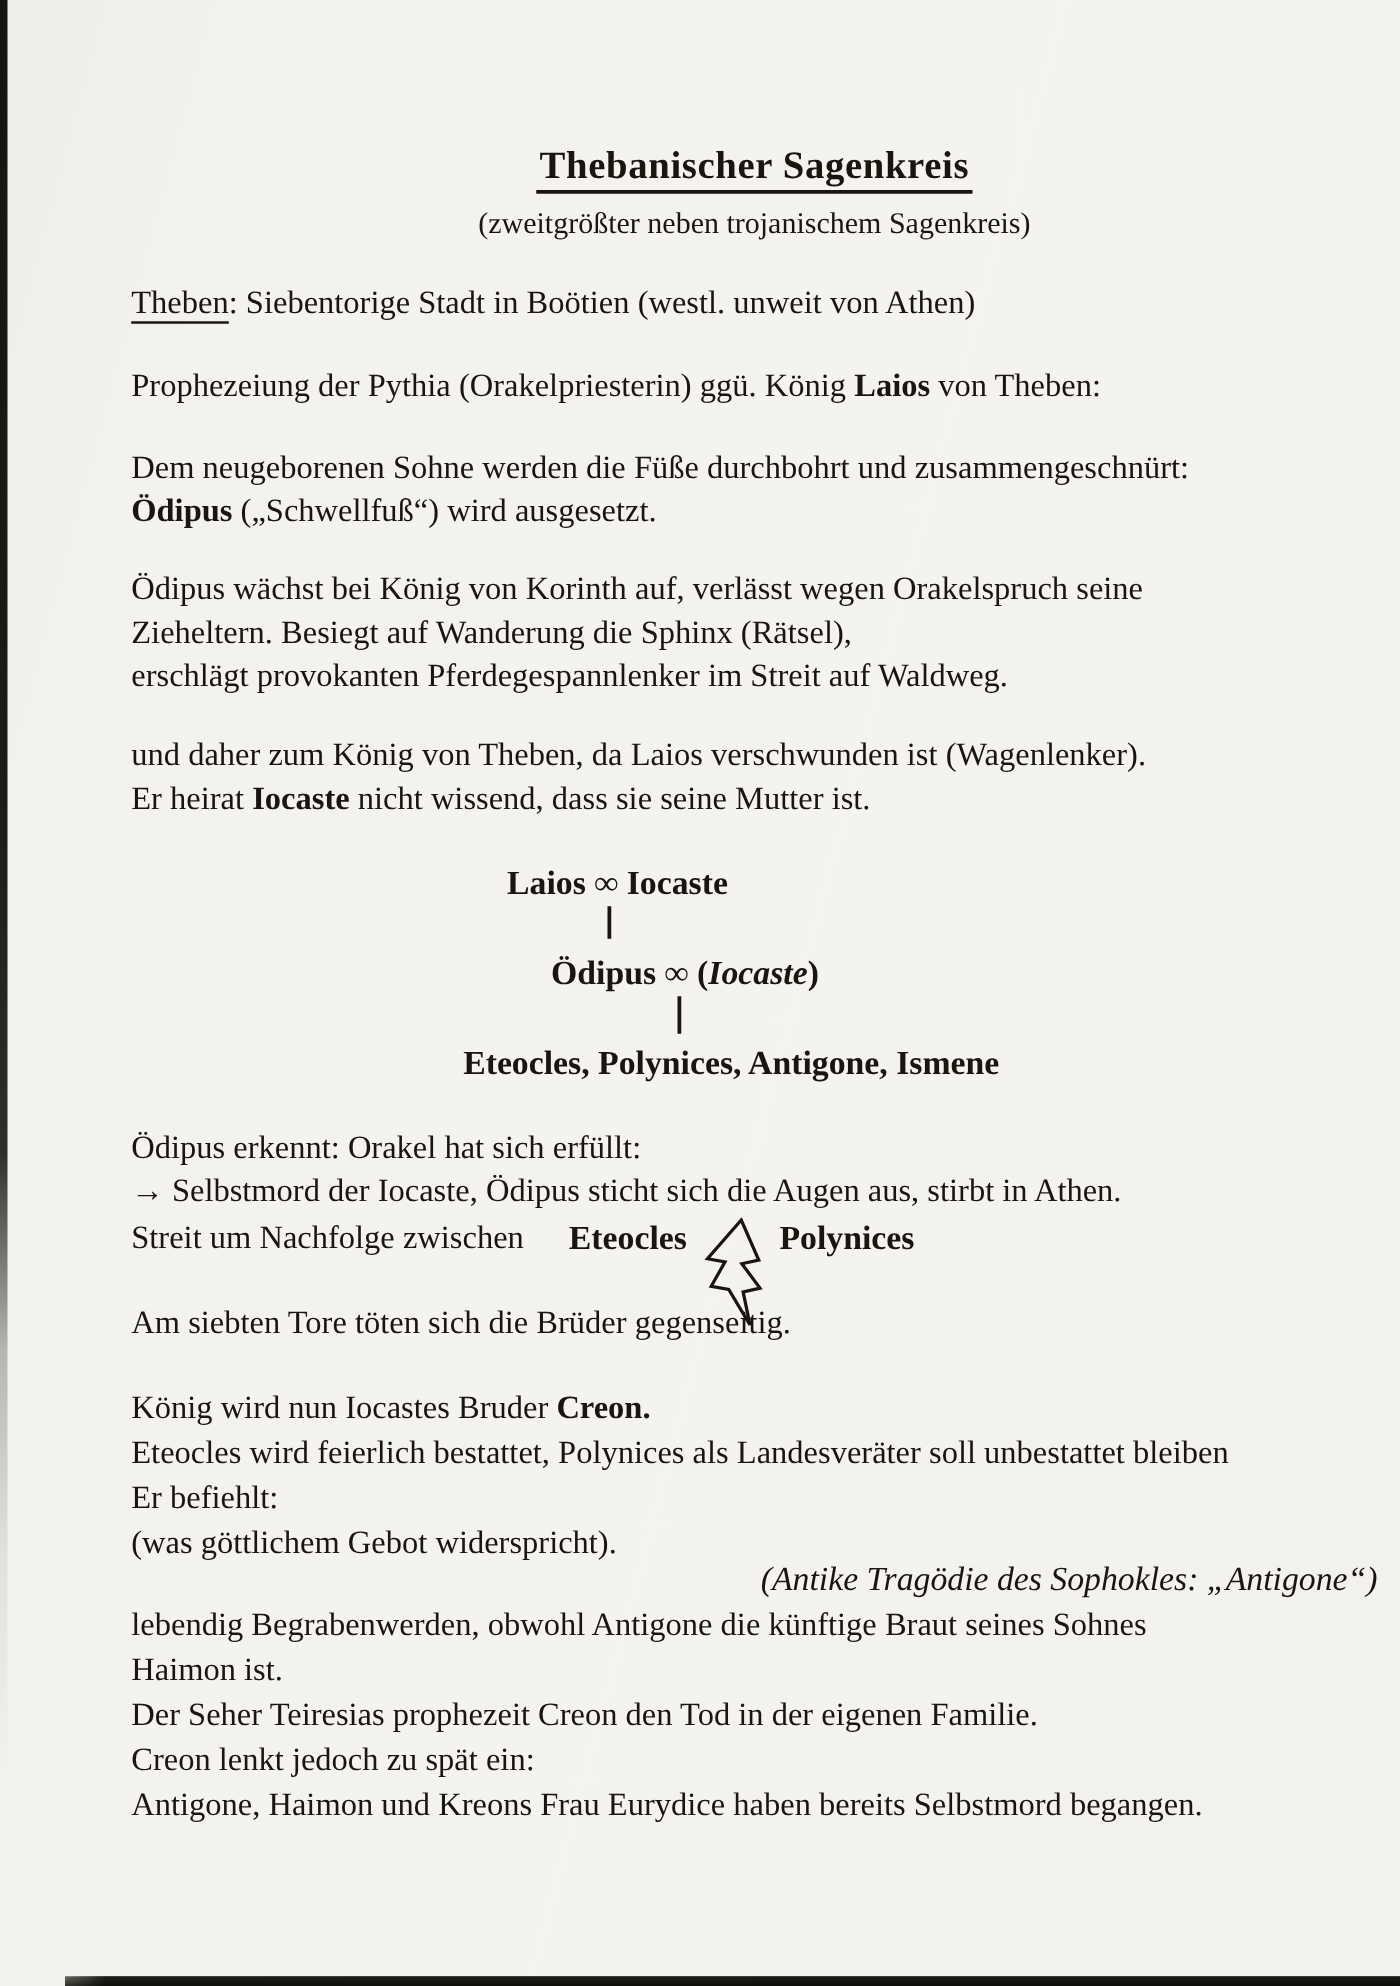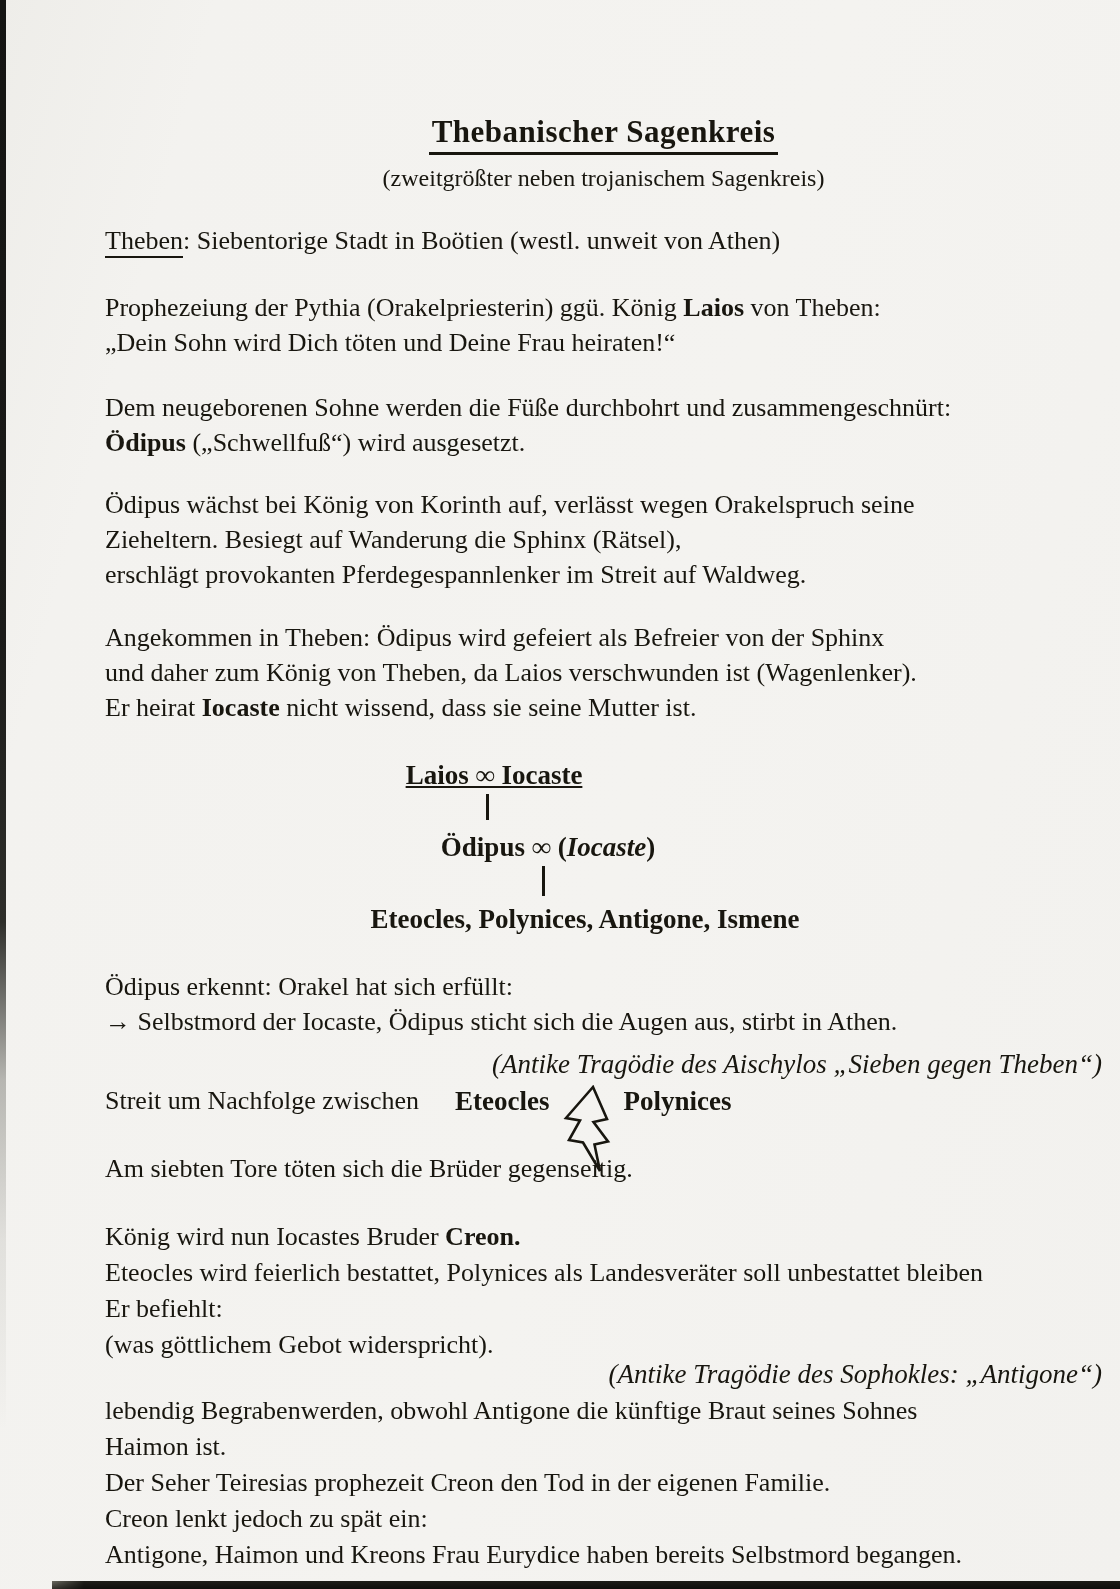--- a/index.html
+++ b/index.html
@@ -45,21 +45,21 @@
   .p-arrival{margin-top:28px;}
   .tree{margin-top:32px;}
   .tree .trow{line-height:36px;font-size:27px;font-weight:bold;white-space:nowrap;}
   .tshift{position:relative;display:inline-block;}
   .connector{
     display:inline-block;position:relative;
     width:3px;background:#18160f;vertical-align:top;
   }
   .conn1{height:26px;margin:1px 0;left:-73px;}
   .conn2{height:30px;margin:1px 0;left:-17px;}
-  .g1{left:-66px;text-decoration:underline;}
+  .g1{left:-66px;}
   .g2{left:-12px;}
   .g3{left:25px;}
   .p-realization{margin-top:32px;}
   .annotation{
     font-style:italic;text-align:right;font-size:27px;line-height:34px;white-space:nowrap;
   }
   .ann1{margin-top:8px;}
   .ann2{margin-top:-6px;}
   .conflict{
     margin-top:2px;display:flex;align-items:flex-start;line-height:36px;font-size:26px;
@@ -93,38 +93,36 @@
     <div class="center subtitle">(zweitgrößter neben trojanischem Sagenkreis)</div>
 
     <div class="line definition">
       <span class="uline">Theben</span><span>: Siebentorige Stadt in Boötien (westl. unweit von Athen)</span>
     </div>
 
     <div class="p-prophecy">
       <div class="line">
         <span>Prophezeiung der Pythia (Orakelpriesterin) ggü. König </span><span class="b">Laios</span><span> von Theben:</span>
       </div>
-      <div class="line">„Dein Sohn wird Dich töten und Deine Frau heiraten!“</div>
     </div>
 
     <div class="p-exposure">
       <div class="line">Dem neugeborenen Sohne werden die Füße durchbohrt und zusammengeschnürt:</div>
       <div class="line">
         <span class="b">Ödipus</span><span> („Schwellfuß“) wird ausgesetzt.</span>
       </div>
     </div>
 
     <div class="p-youth">
       <div class="line">Ödipus wächst bei König von Korinth auf, verlässt wegen Orakelspruch seine</div>
       <div class="line">Zieheltern. Besiegt auf Wanderung die Sphinx (Rätsel),</div>
       <div class="line">erschlägt provokanten Pferdegespannlenker im Streit auf Waldweg.</div>
     </div>
 
     <div class="p-arrival">
-      <div class="line">Angekommen in Theben: Ödipus wird gefeiert als Befreier von der Sphinx</div>
       <div class="line">und daher zum König von Theben, da Laios verschwunden ist (Wagenlenker).</div>
       <div class="line">
         <span>Er heirat </span><span class="b">Iocaste</span><span> nicht wissend, dass sie seine Mutter ist.</span>
       </div>
     </div>
 
     <div class="tree bleed">
       <div class="trow">
         <span class="tshift g1">Laios ∞ Iocaste</span>
       </div>
@@ -140,21 +138,20 @@
       <div class="trow">
         <span class="tshift g3">Eteocles, Polynices, Antigone, Ismene</span>
       </div>
     </div>
 
     <div class="p-realization">
       <div class="line">Ödipus erkennt: Orakel hat sich erfüllt:</div>
       <div class="line">→ Selbstmord der Iocaste, Ödipus sticht sich die Augen aus, stirbt in Athen.</div>
     </div>
 
-    <div class="annotation ann1">(Antike Tragödie des Aischylos „Sieben gegen Theben“)</div>
 
     <div class="conflict">
       <span>Streit um Nachfolge zwischen</span>
       <span class="name n1">Eteocles</span>
       <span class="bolt-wrap">
         <svg width="50" height="88" viewBox="0 0 50 88" aria-hidden="true">
           <path d="M31 2 L4 33 L18 35.5 L7 55 L21 57.5 L38 86 L32.5 59.5 L46 56.5 L31.5 37 L45 34 Z" fill="none" stroke="#18160f" stroke-width="2.6" stroke-linejoin="miter"></path>
         </svg>
       </span>
       <span class="name n2">Polynices</span>

